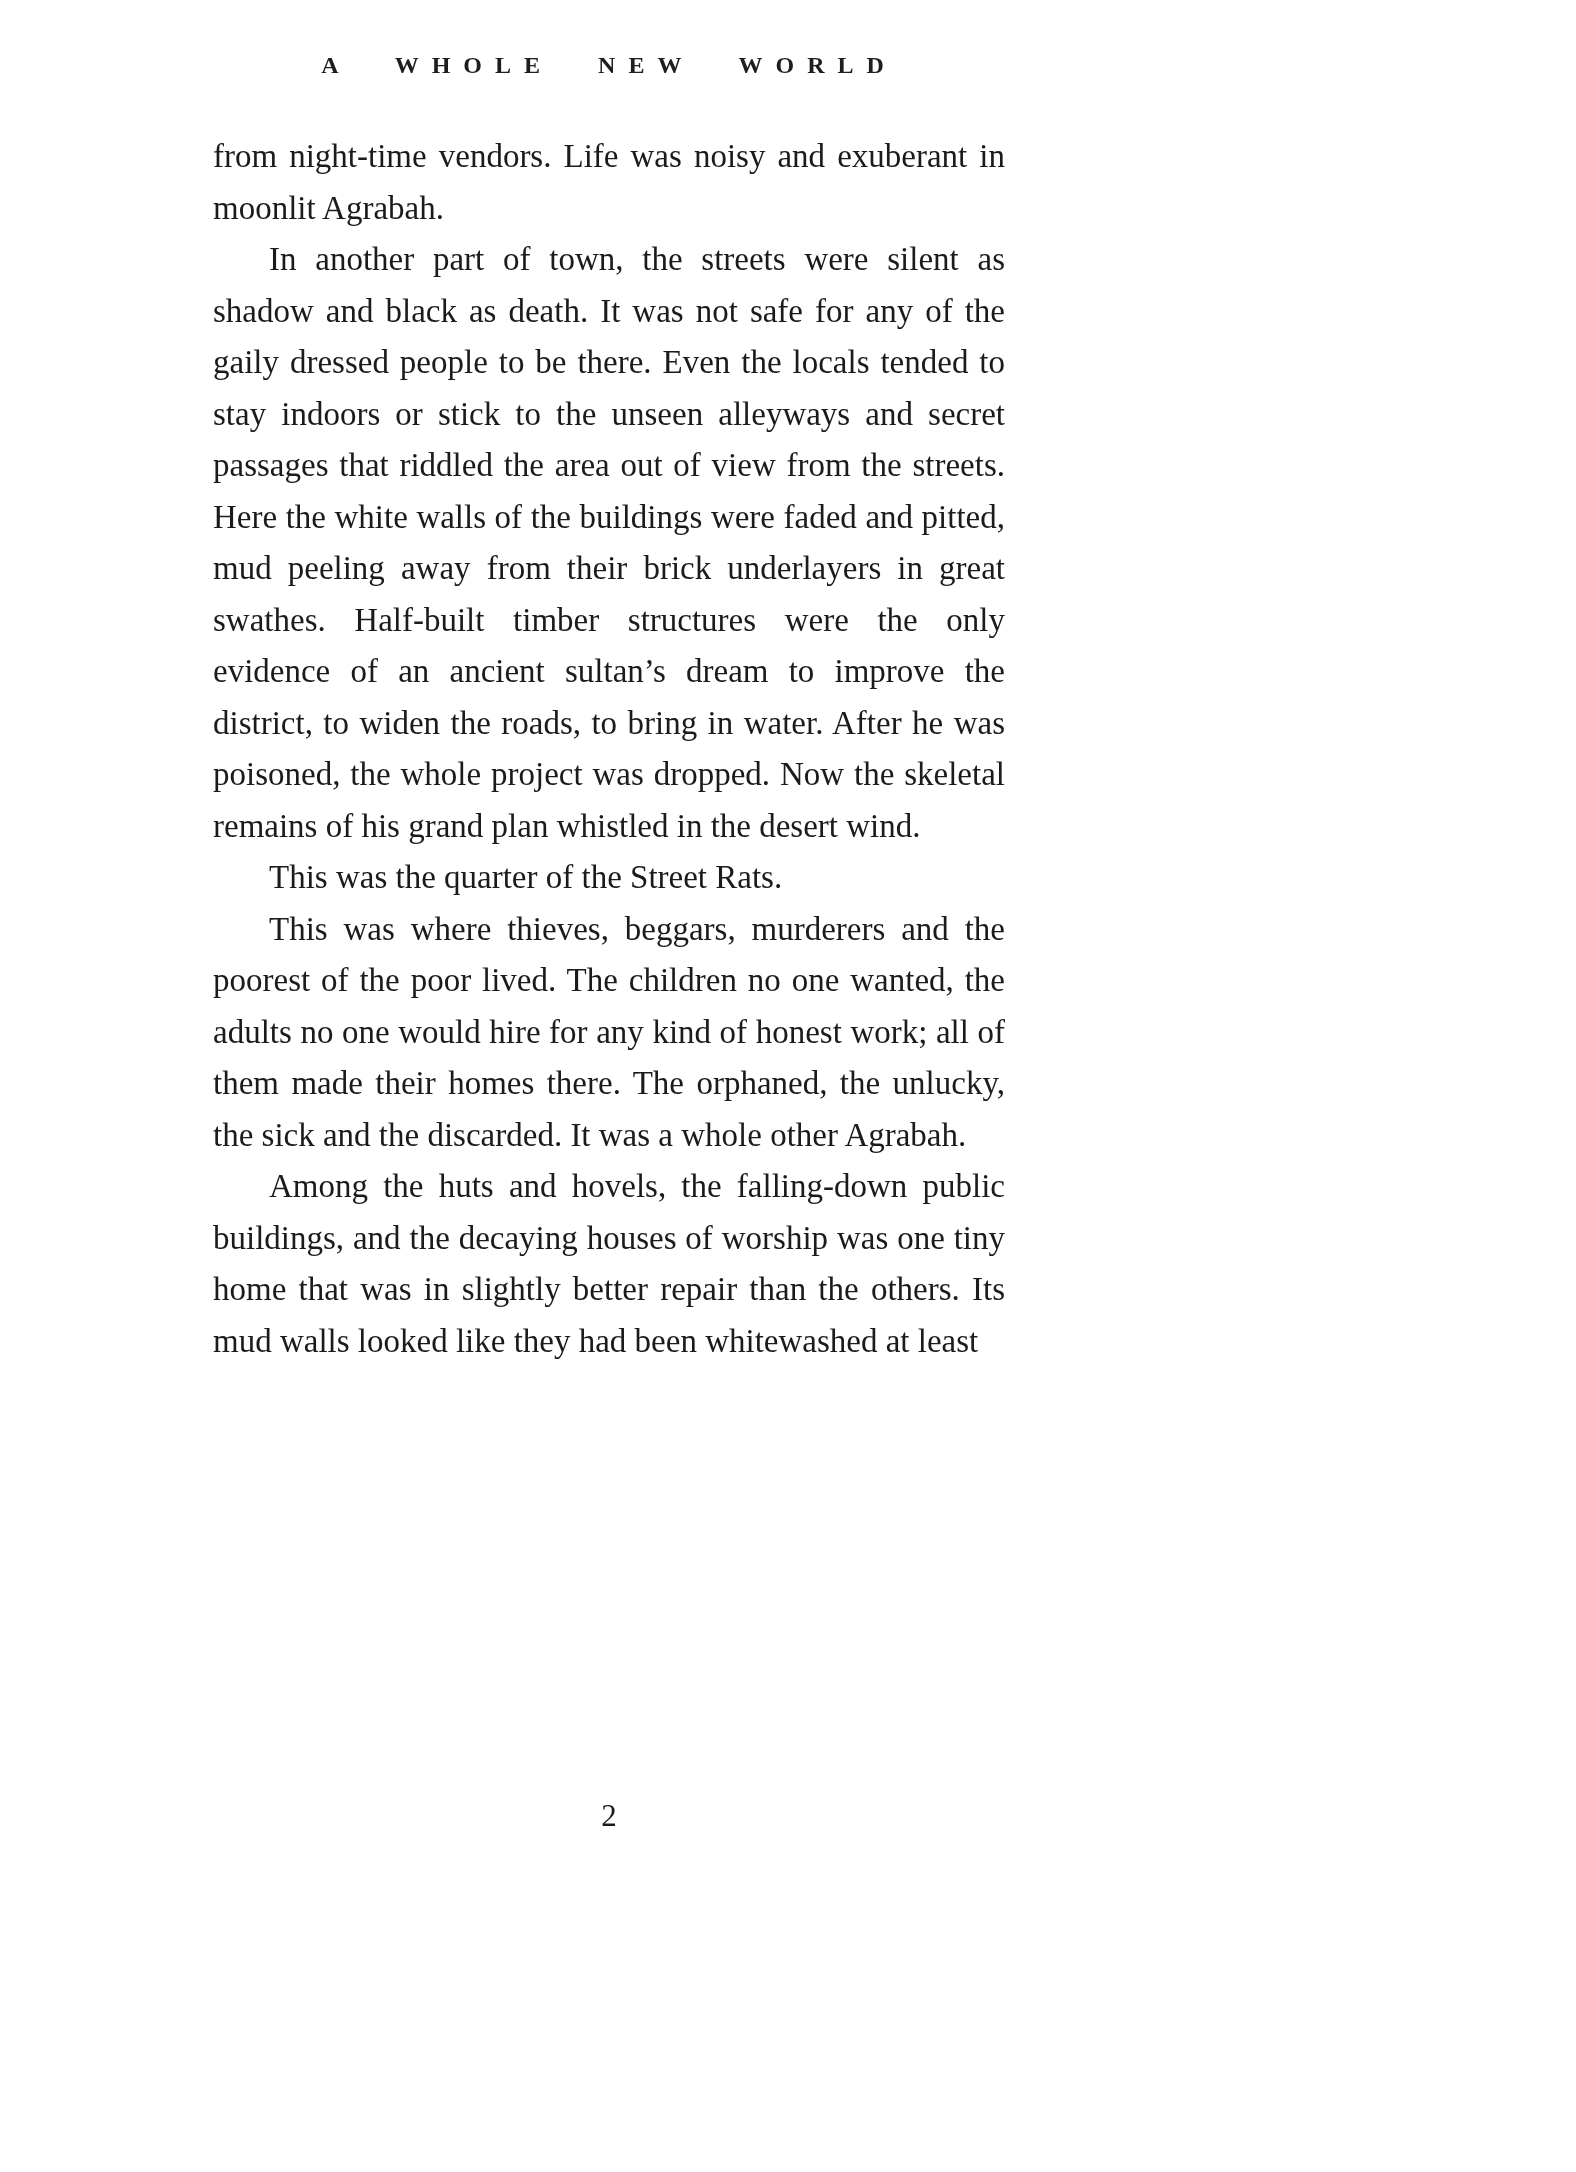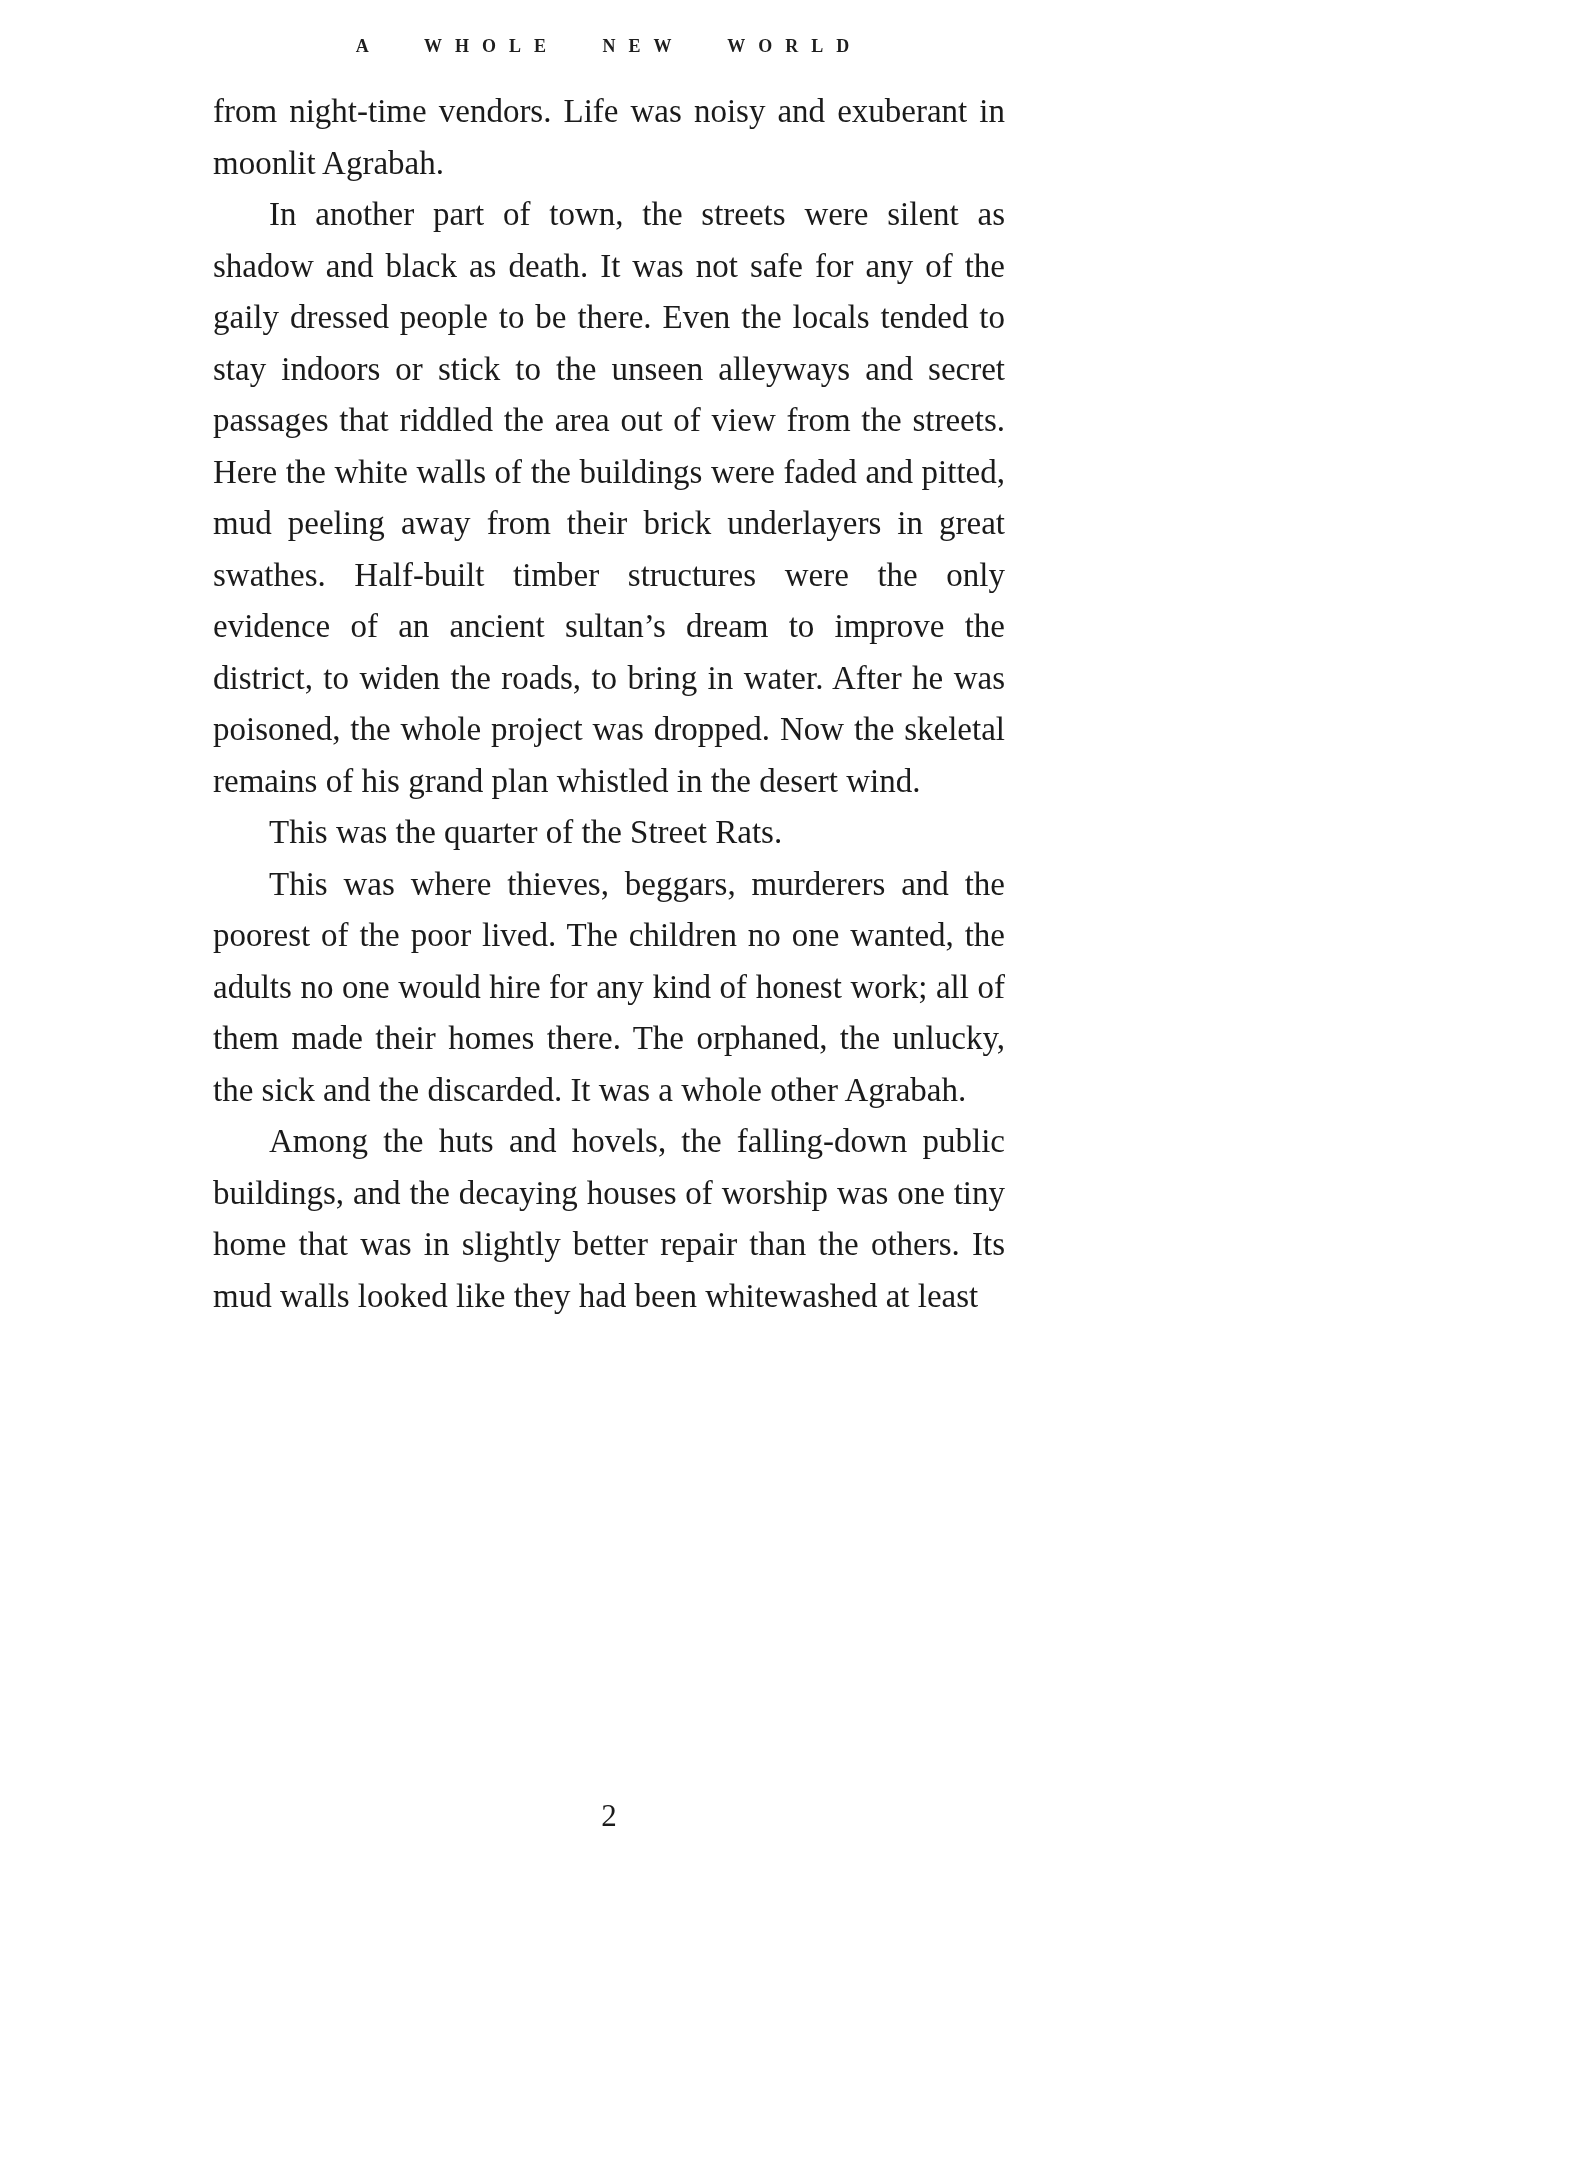--- a/index.html
+++ b/index.html
@@ -15,32 +15,32 @@
     overflow: hidden;
   }
   .content {
     position: absolute;
     left: 213px;
     top: 0;
     width: 792px;
     height: 100%;
   }
   .running-head {
-    margin-top: 36px;
+    margin-top: 52px;
     text-align: center;
     font-family: "Liberation Serif", serif;
-    font-size: 18px;
+    font-size: 24px;
     font-weight: 600;
     letter-spacing: 13px;
     word-spacing: 26px;
     color: #1e1e1e;
     white-space: nowrap;
   }
   .body-text {
-    margin-top: 29px;
+    margin-top: 52px;
     font-family: "Liberation Serif", serif;
     font-size: 33px;
     line-height: 51.5px;
     text-align: justify;
     color: #1b1b1b;
   }
   .para {
     margin: 0;
     text-indent: 56px;
   }

